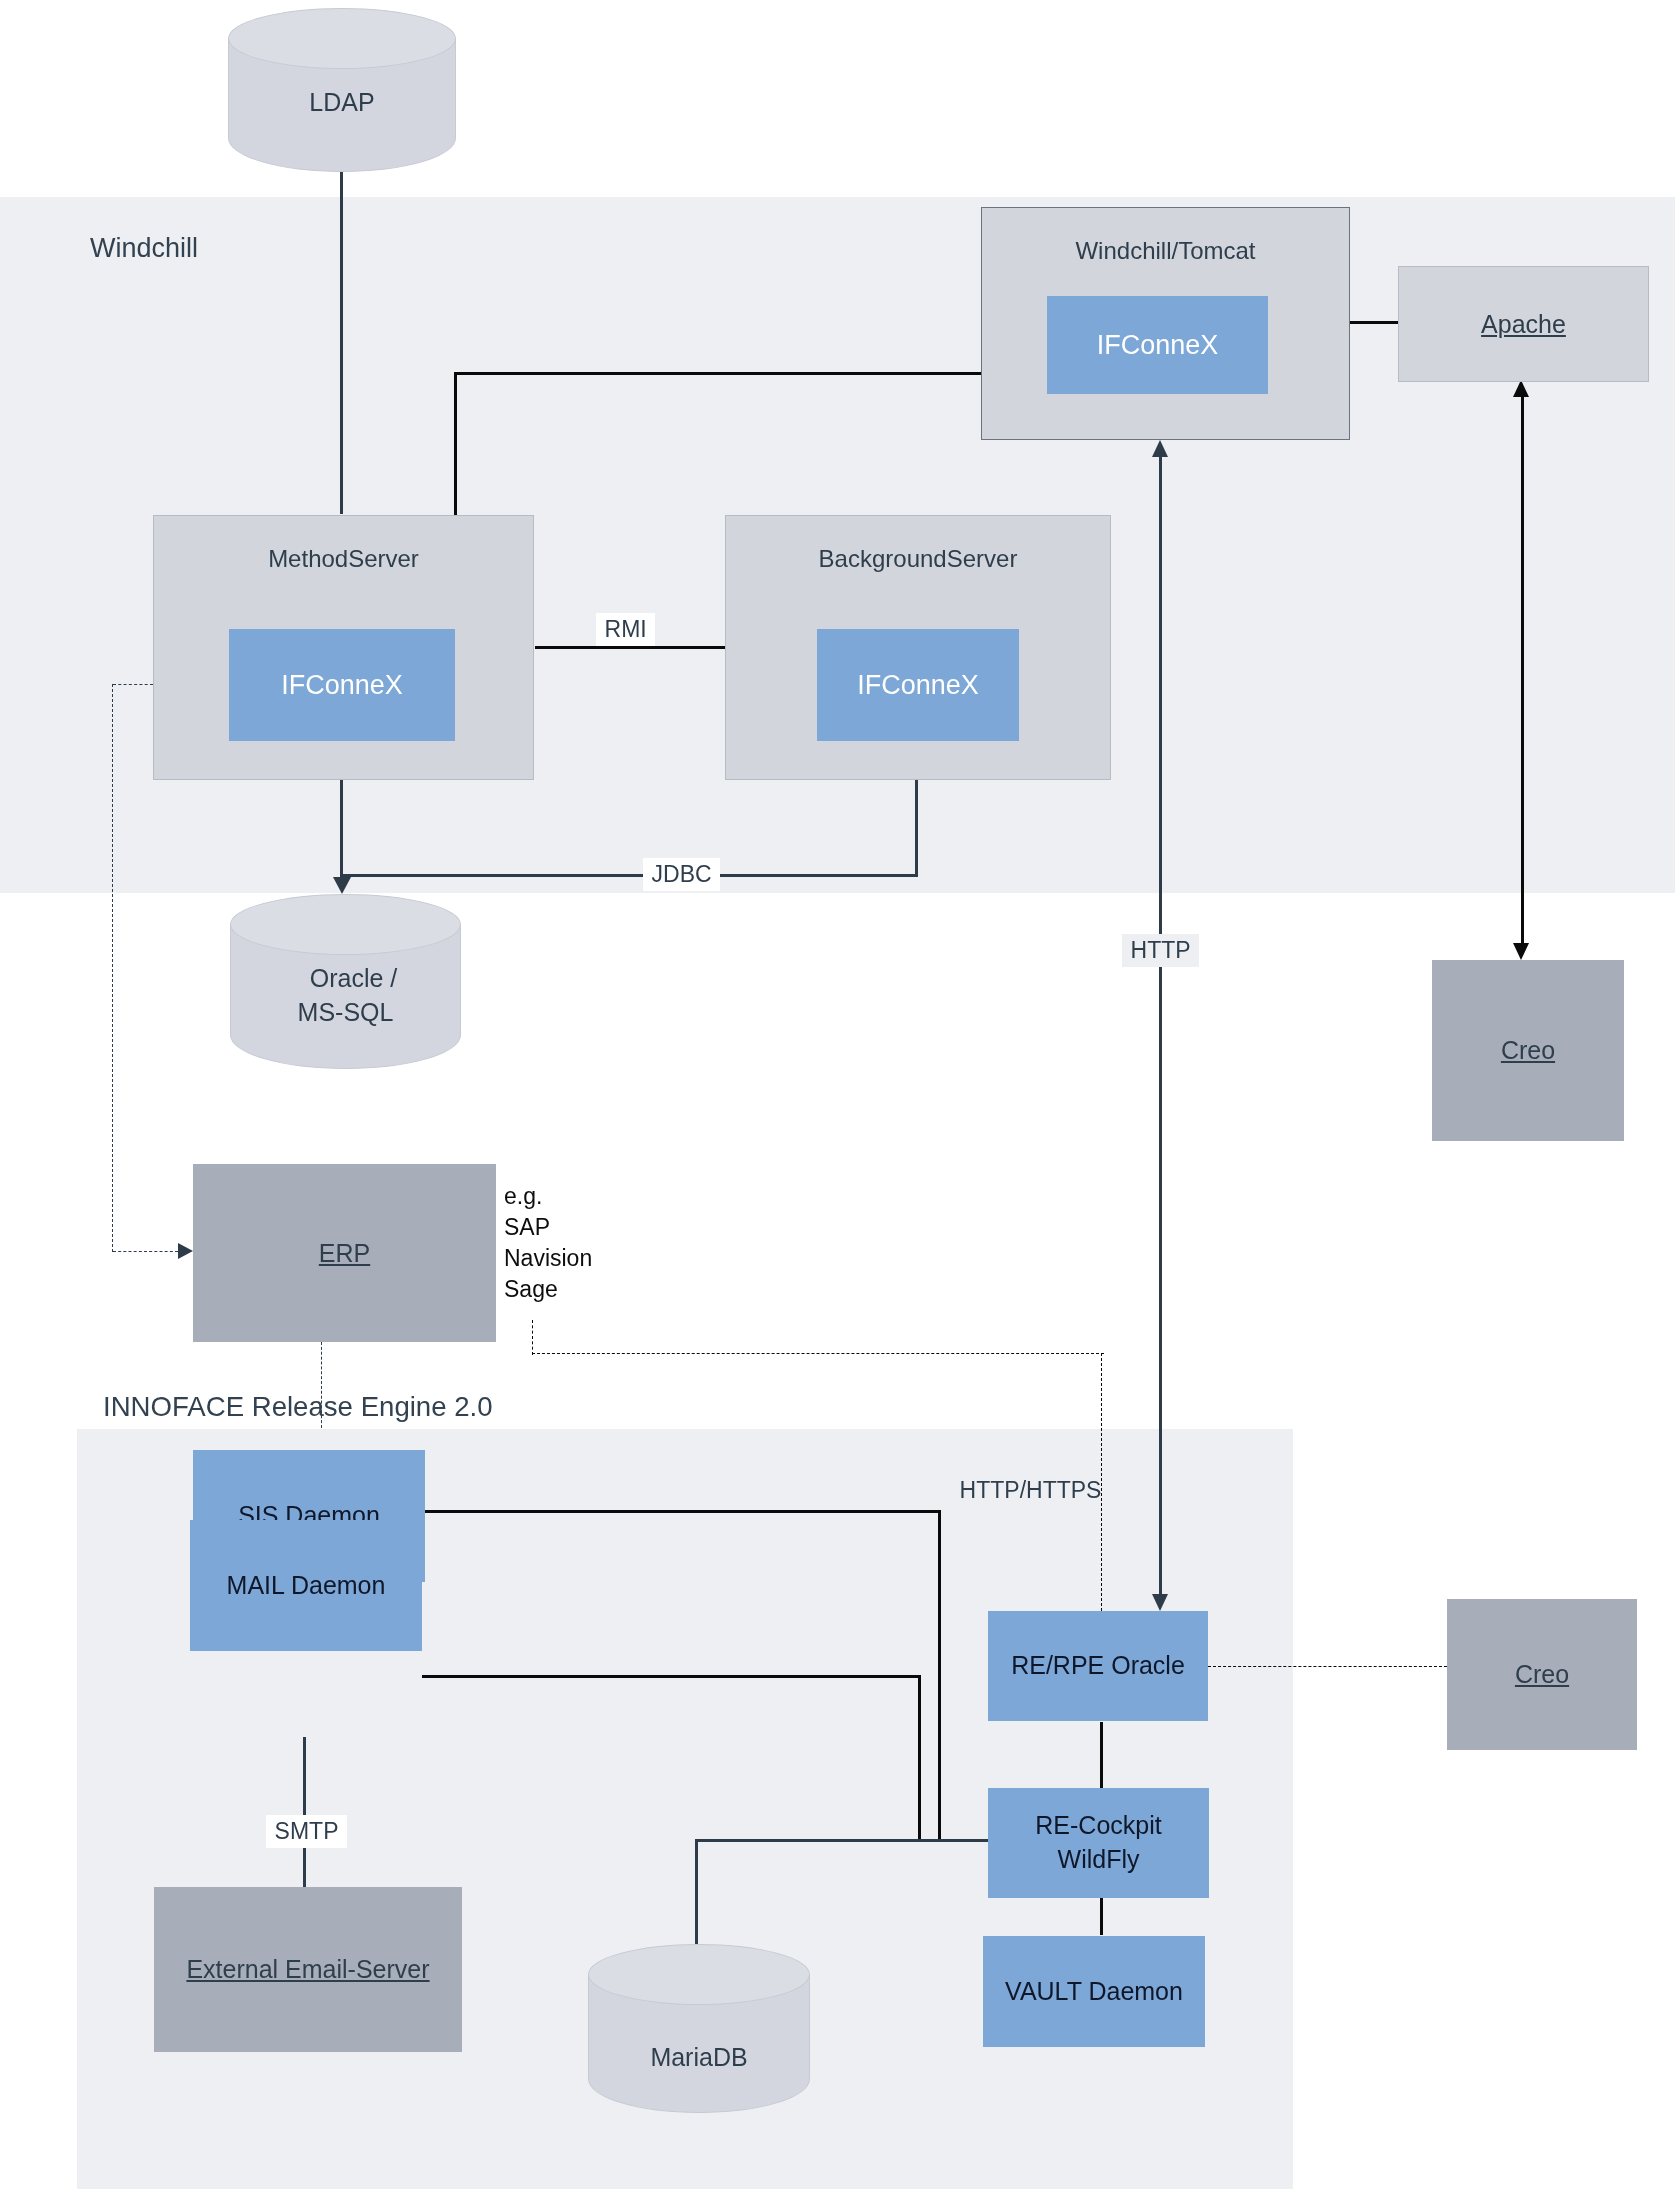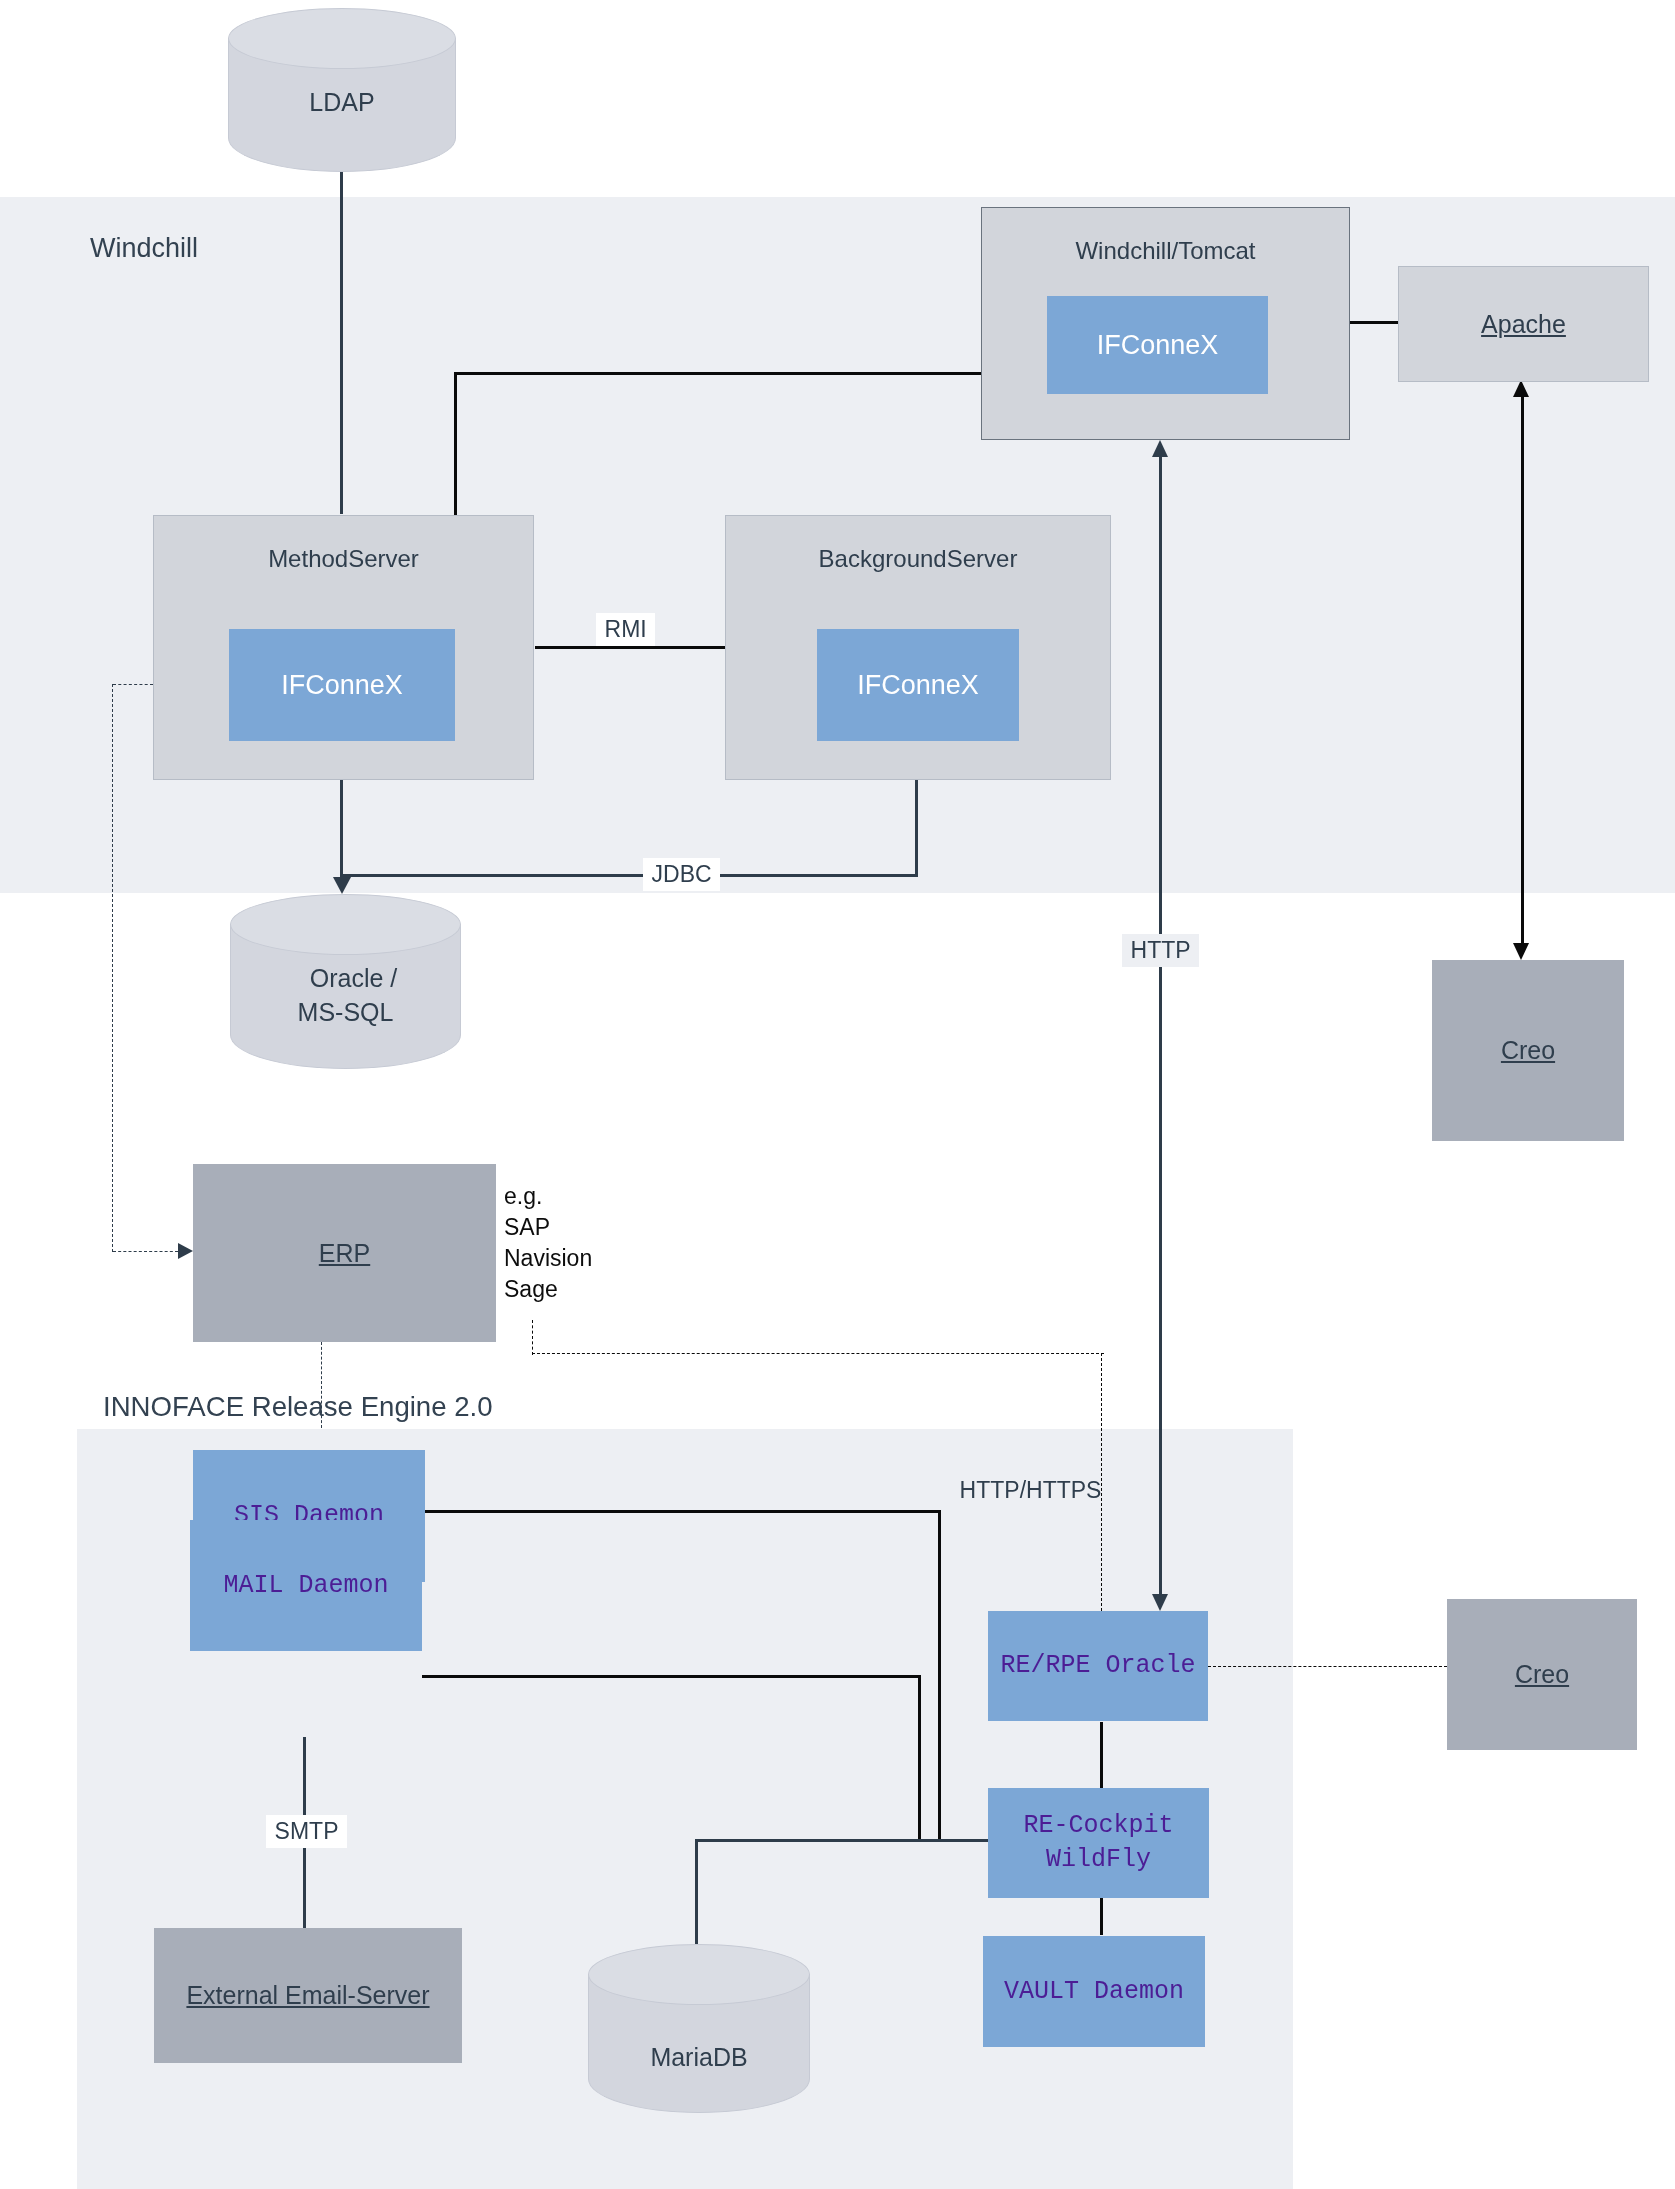--- a/index.html
+++ b/index.html
@@ -10,21 +10,21 @@
     color:#2f3e4d;
   }
   .region{position:absolute;background:#edeff3;z-index:0;}
   .region-label{position:absolute;z-index:4;font-size:27px;color:#334251;}
   
   .gbox{position:absolute;background:#d2d5db;z-index:3;box-sizing:border-box;}
   .gbox.darkborder{border:1.9px solid #6a737e;}
   .gbox.lightborder{border:1.9px solid #b6bcc6;}
   .gbox .title{display:block;text-align:center;margin-top:28.5px;font-size:24px;color:#2f3e4d;}
   .bluebox{position:absolute;background:#7ca7d6;z-index:3;display:flex;align-items:center;justify-content:center;
-    flex-direction:column;color:#4c1d95;font-size:25px;text-align:center;line-height:1.35;font-family:Liberation Mono, monospace;}
+    flex-direction:column;color:#0f172a;font-size:25px;text-align:center;line-height:1.35;}
   .innerblue{position:absolute;background:#7ca7d6;display:flex;align-items:center;justify-content:center;
     color:#ffffff;font-size:27px;}
   .darkbox{position:absolute;background:#a8aeb9;z-index:3;display:flex;align-items:center;justify-content:center;
     color:#2f3e4d;font-size:25px;text-align:center;text-decoration:underline;}
   
   .cyl{position:absolute;z-index:3;}
   .cyl .cyl-body{position:absolute;left:0;right:0;top:30px;bottom:0;background:#d3d6de;
     border:1px solid #c6cad4;border-top:none;border-radius:0 0 50% 50% / 0 0 34px 34px;}
   .cyl .cyl-top{position:absolute;left:0;right:0;top:0;height:61px;background:#dadde4;
     border:1px solid #c6cad4;border-radius:50%;box-sizing:border-box;}
@@ -172,21 +172,21 @@
     <span>RE/RPE Oracle</span>
   </div>
   <div class="bluebox" style="left:988px;top:1788px;width:221px;height:110px;">
     <span>RE-Cockpit</span>
     <span>WildFly</span>
   </div>
   <div class="bluebox" style="left:983px;top:1936px;width:222px;height:111px;">
     <span>VAULT Daemon</span>
   </div>
 
-  <div class="darkbox" style="left:154px;top:1928px;width:308px;height:135px;">
+  <div class="darkbox" style="left:154px;top:1887px;width:308px;height:165px;">
     <span>External Email-Server</span>
   </div>
 
   <div class="cyl" style="left:588px;top:1944px;width:222px;height:169px;">
     <div class="cyl-body"></div>
     <div class="cyl-top"></div>
     <div class="cyl-label" style="top:97px;">MariaDB</div>
   </div>
 
   <div class="darkbox" style="left:1447px;top:1599px;width:190px;height:151px;">

